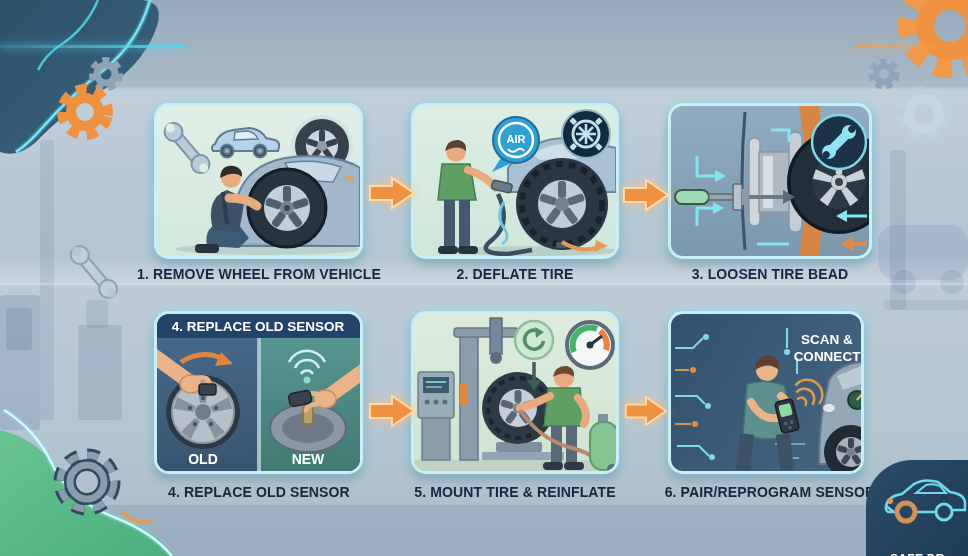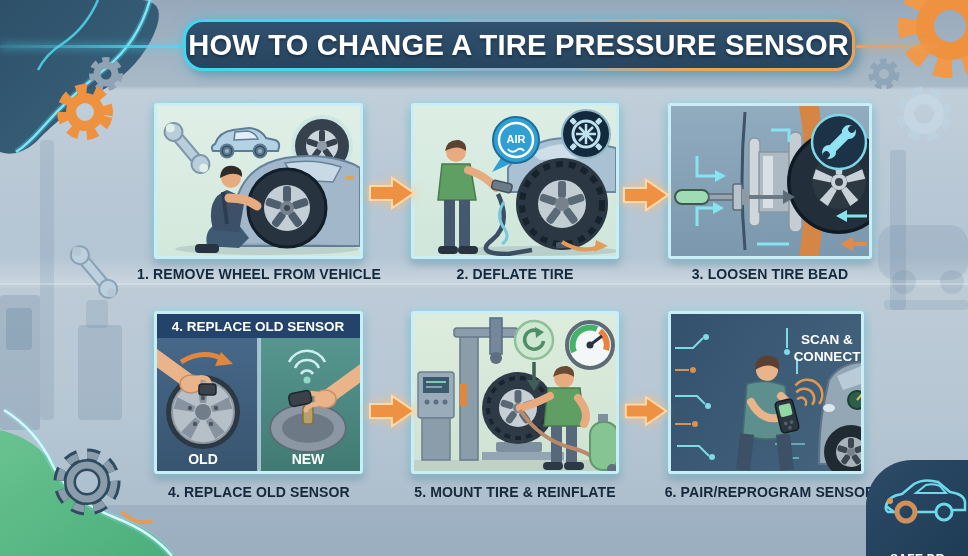--- a/index.html
+++ b/index.html
@@ -28,21 +28,21 @@
   }
   .title-text{
     color:#fff;font-weight:bold;font-size:30px;letter-spacing:.2px;
     transform:scaleX(.97);white-space:nowrap;text-shadow:0 2px 3px rgba(0,0,0,.35);
   }
   .conn-line{position:absolute;height:3px;border-radius:2px;}
   .conn-cyan{left:0;top:45px;width:185px;background:linear-gradient(90deg,rgba(79,217,239,.25),#4fd9ef);box-shadow:0 0 8px rgba(79,217,239,.8);}
   .conn-orange{left:856px;top:45px;width:82px;background:linear-gradient(90deg,#f0a050,rgba(240,160,80,.25));box-shadow:0 0 8px rgba(240,160,80,.7);}
   
   .panel{
-    position:absolute;border-radius:3px;overflow:hidden;
+    position:absolute;border-radius:15px;overflow:hidden;
     border:3px solid #c9eef6;
     box-shadow:0 0 10px rgba(150,230,245,.85),0 4px 8px rgba(35,65,95,.4);
     box-sizing:border-box;
   }
   .panel svg{display:block;}
   .caption{
     position:absolute;height:20px;display:flex;align-items:center;justify-content:center;
     color:#15293d;font-weight:bold;font-size:14.5px;letter-spacing:.1px;white-space:nowrap;
     transform:scaleX(.97);
   }
@@ -138,25 +138,20 @@
     <path d="M4,24 Q36,44 52,78 Q70,114 116,132 Q152,146 172,170" fill="none" stroke="#defaff" stroke-width="2.5" opacity=".95"></path>
     <g>
       <circle cx="87" cy="96" r="27" fill="none" stroke="#2e4b61" stroke-width="13" stroke-dasharray="11.5 9" transform="rotate(8 87 96)"></circle>
       <circle cx="87" cy="96" r="27" fill="none" stroke="#8b9dab" stroke-width="7" stroke-dasharray="11.5 9" transform="rotate(8 87 96)"></circle>
       <circle cx="87" cy="96" r="17" fill="none" stroke="#2e4b61" stroke-width="12"></circle>
       <circle cx="87" cy="96" r="17" fill="none" stroke="#8b9dab" stroke-width="7"></circle>
     </g>
     <path d="M122,126 Q136,140 152,135" fill="none" stroke="#e89a4e" stroke-width="3.5"></path>
   </svg>
 
-  <div class="title-wrap">
-    <div class="title-inner">
-      <div class="title-text">HOW TO CHANGE A TIRE PRESSURE SENSOR</div>
-    </div>
-  </div>
   <div class="conn-line conn-orange"></div>
 
   <div class="panel" style="left:154px;top:103px;width:209px;height:156px;background:linear-gradient(180deg,#e0efe7,#d3e8dc);">
     <svg width="203" height="150" viewBox="0 0 203 150">
 
       <g transform="translate(30,42) rotate(-40)" fill="#b9cdda" stroke="#7e96a8" stroke-width="2">
         <rect x="-5" y="-17" width="10" height="34" rx="4"></rect>
         <circle cx="0" cy="-21" r="9"></circle>
           <circle cx="0" cy="21" r="9"></circle>
         <circle cx="0" cy="-26" r="4.5" fill="#e0efe7" stroke="none"></circle>

